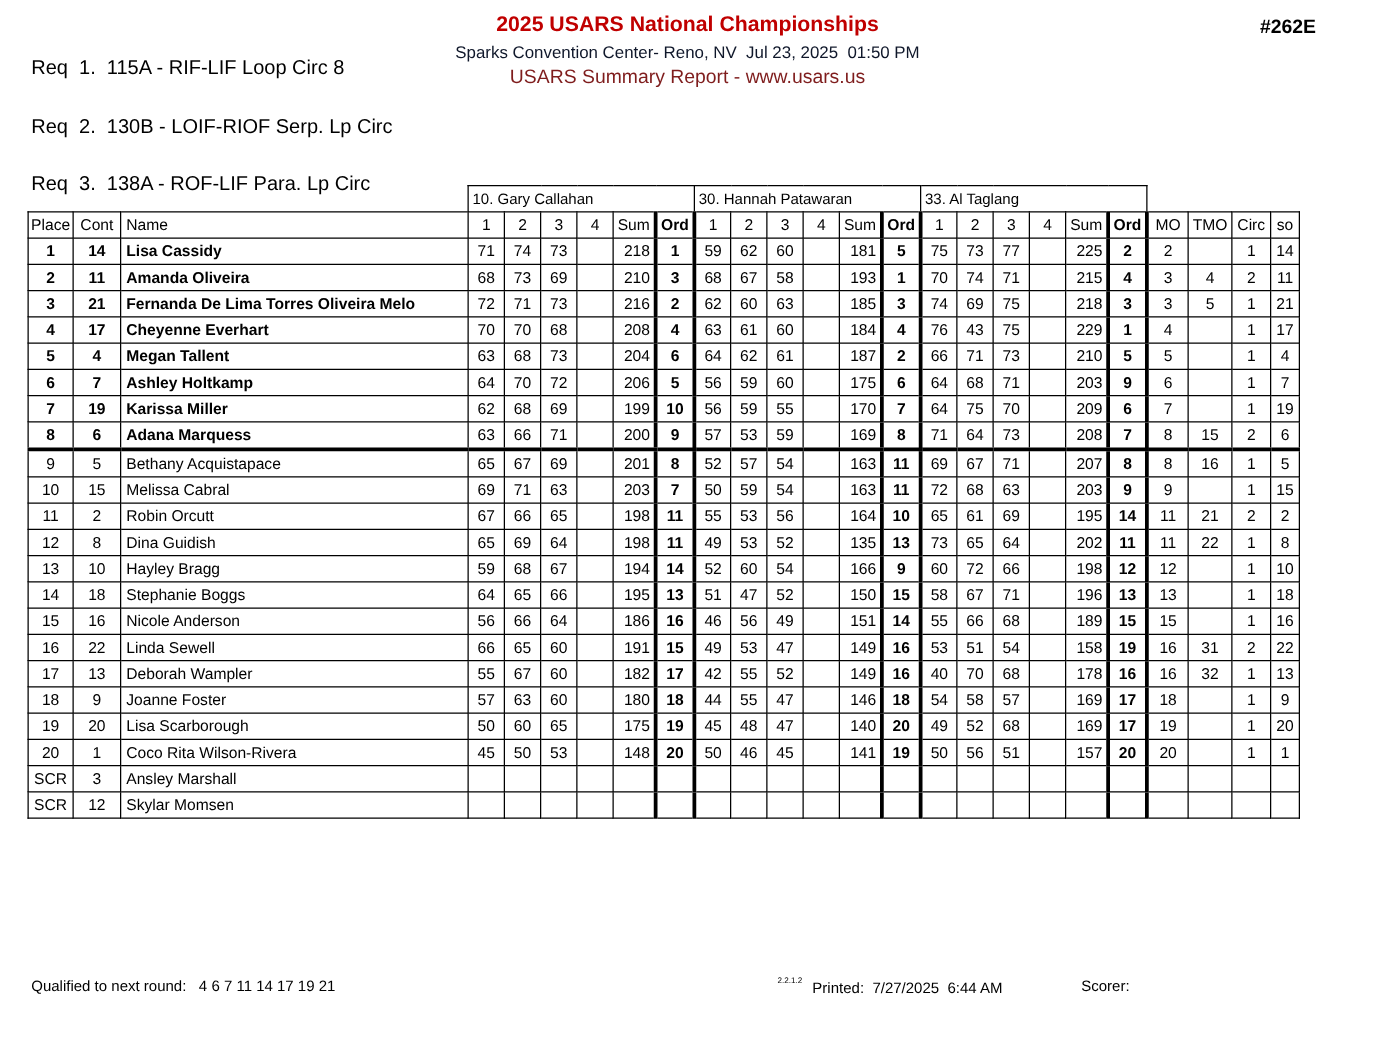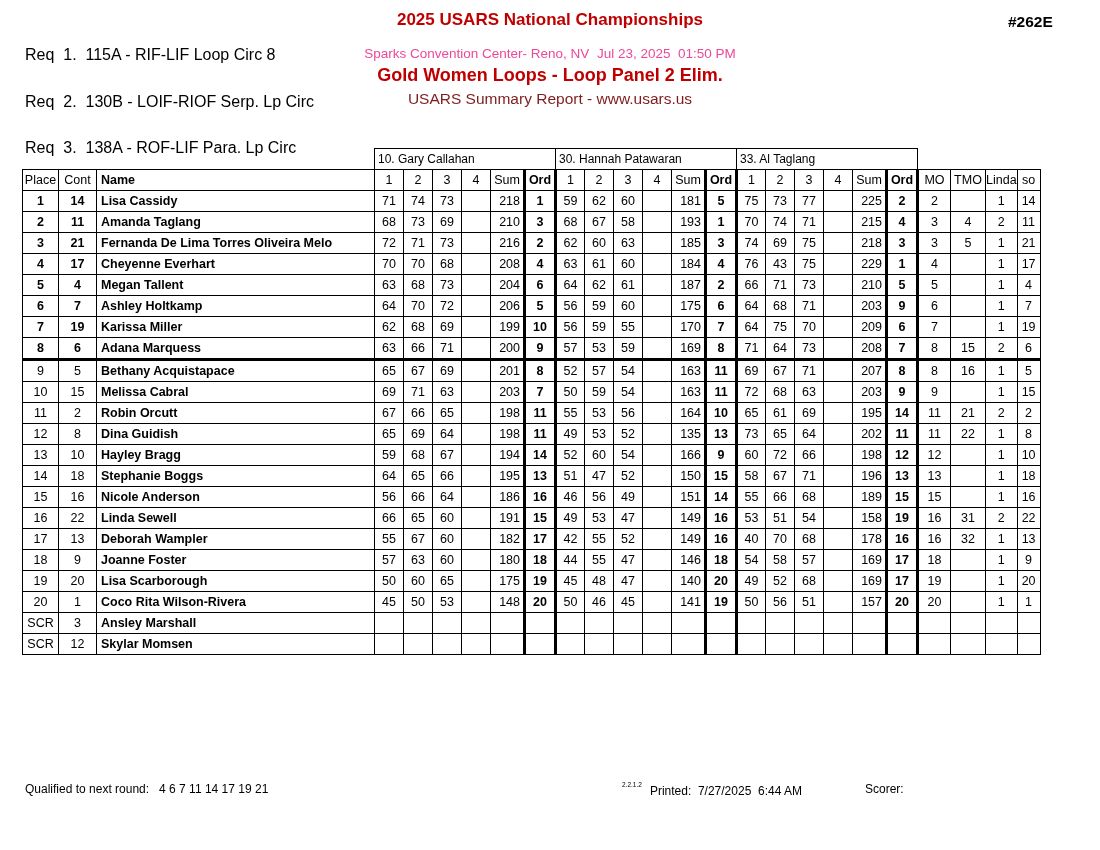--- a/index.html
+++ b/index.html
@@ -7,32 +7,32 @@
     width:1100px;height:850px;position:relative;background:#ffffff;
     font-family:"Liberation Sans",sans-serif;color:#000;
     -webkit-font-smoothing:antialiased;
   }
   .abs{position:absolute;}
   
   .req-block{left:25px;top:16px;font-size:16px;line-height:15.5px;white-space:pre;}
   
   .hdr{left:0;right:0;top:10px;text-align:center;}
   .hdr .t1{font-size:17px;font-weight:bold;color:#c00000;margin:0 0 3px 0;}
-  .hdr .t2{font-size:13.5px;color:#ec4899;margin:16px 0 4px 0;white-space:pre;}
+  .hdr .t2{font-size:13.5px;color:#0f172a;margin:4px 0 4px 0;white-space:pre;}
   .hdr .t3{font-size:18px;font-weight:bold;color:#c00000;margin:0 0 4px 0;}
   .hdr .t4{font-size:15.5px;color:#7f1d1d;margin:0;}
   .evtnum{left:1008px;top:13px;font-size:15.5px;font-weight:bold;}
   
   .tbl-wrap{left:22px;top:136px;}
   table{border-collapse:collapse;table-layout:fixed;font-family:"Liberation Sans",sans-serif;font-size:12.5px;margin-top:12px;}
   td{border:1px solid #000;height:20px;text-align:center;overflow:hidden;white-space:nowrap;padding:0;}
   tr.judge-row td.jname{text-align:left;padding-left:3px;font-size:12px;height:18px;}
   td.spacer{border:none;}
   tr.colhead td{height:20px;}
-  td.name{text-align:left;padding-left:4px;font-weight:bold;}
+  td.name{text-align:left;padding-left:4px;}
   td.sum{text-align:right;padding-right:3px;}
   td.ord{border-left:3px solid #000;border-right:3px solid #000;font-weight:bold;}
   tr.cutoff td{border-bottom:3px solid #000;}
   tr.top8 td.pc{font-weight:bold;}
   
   .foot{font-size:12px;white-space:pre;}
   .qualified{left:25px;top:782px;}
   .printed{left:622px;top:781px;}
   .printed .ver{font-size:6.5px;vertical-align:8px;letter-spacing:0px;margin-right:8px;}
   .scorer{left:865px;top:782px;}
@@ -42,21 +42,20 @@
 
 <div class="abs req-block">
   <div>Req  1.  115A - RIF-LIF Loop Circ 8</div>
   <div>Req  2.  130B - LOIF-RIOF Serp. Lp Circ</div>
   <div>Req  3.  138A - ROF-LIF Para. Lp Circ</div>
 </div>
 
 <div class="abs hdr">
   <div class="t1">2025 USARS National Championships</div>
   <div class="t2">Sparks Convention Center- Reno, NV  Jul 23, 2025  01:50 PM</div>
-  <div class="t3">Gold Women Loops - Loop Panel 2 Elim.</div>
   <div class="t4">USARS Summary Report - www.usars.us</div>
 </div>
 
 <div class="abs evtnum">#262E</div>
 
 <div class="abs tbl-wrap">
   <table>
     <colgroup>
       <col style="width:36px">
         <col style="width:38px">
@@ -109,21 +108,21 @@
           <td>Sum</td>
           <td class="ord">Ord</td>
           <td>1</td>
           <td>2</td>
           <td>3</td>
           <td>4</td>
           <td>Sum</td>
           <td class="ord">Ord</td>
           <td>MO</td>
           <td>TMO</td>
-          <td>Linda</td>
+          <td>Circ</td>
           <td>so</td>
         </tr>
     </thead>
     <tbody>
         <tr class="top8">
           <td class="pc">1</td>
           <td class="pc">14</td>
           <td class="pc name">Lisa Cassidy</td>
           <td>71</td>
           <td>74</td>
@@ -144,21 +143,21 @@
           <td class="sum">225</td>
           <td class="ord">2</td>
           <td>2</td>
           <td></td>
           <td>1</td>
           <td>14</td>
         </tr>
         <tr class="top8">
           <td class="pc">2</td>
           <td class="pc">11</td>
-          <td class="pc name">Amanda Taglang</td>
+          <td class="pc name">Amanda Oliveira</td>
           <td>68</td>
           <td>73</td>
           <td>69</td>
           <td></td>
           <td class="sum">210</td>
           <td class="ord">3</td>
           <td>68</td>
           <td>67</td>
           <td>58</td>
           <td></td>

